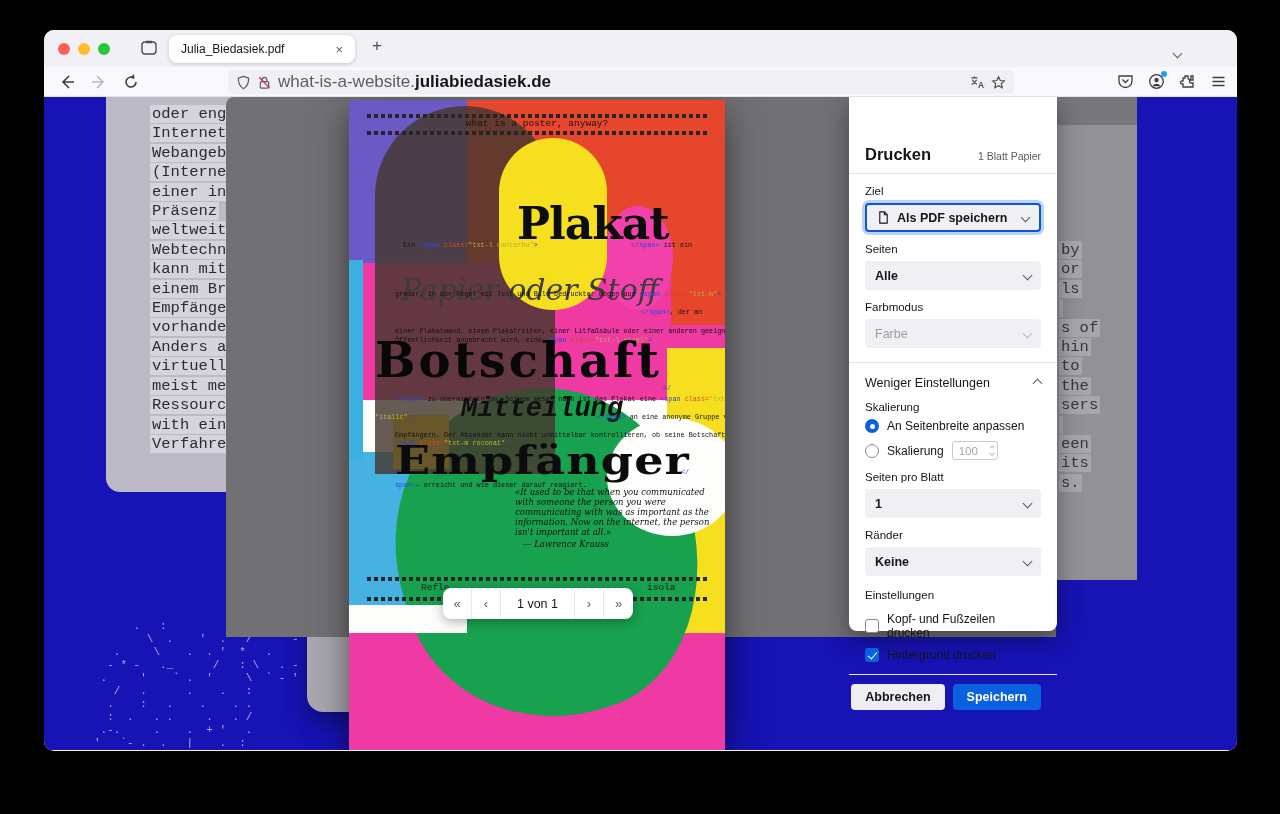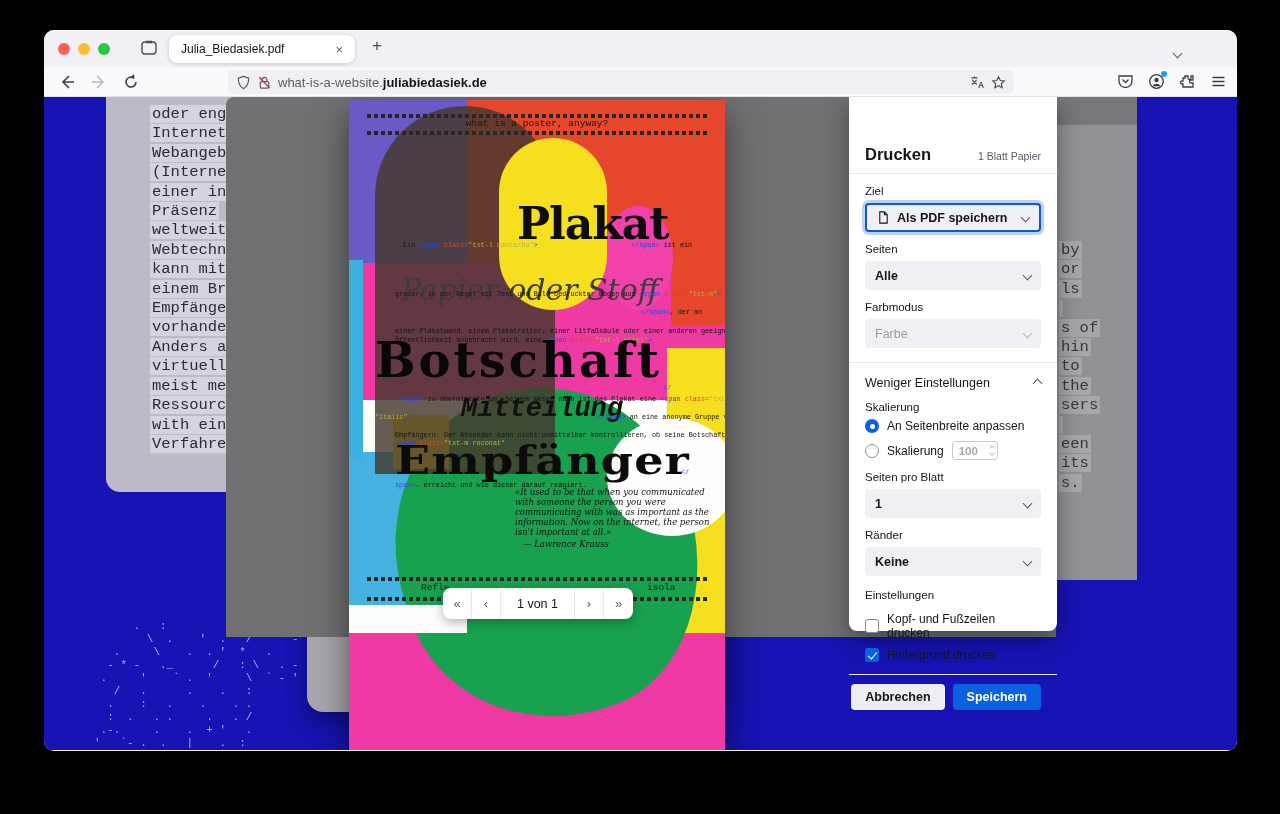--- a/index.html
+++ b/index.html
@@ -26,21 +26,21 @@
 
   .chev { display:inline-block; width:7px; height:7px; border-right:1.6px solid currentColor;
           border-bottom:1.6px solid currentColor; transform:rotate(45deg); }
   .chev.up { transform:rotate(225deg); }
 
   
   .toolbar { position:relative; height:30px; background:#f9f9fb; border-bottom:1px solid #e2e1e6; }
   .nav-ic { position:absolute; top:6px; width:18px; height:18px; color:#3c3c44; }
   .urlbar { position:absolute; left:184px; top:3px; width:786px; height:24px; background:#f0f0f4;
             border-radius:5px; display:flex; align-items:center; padding:0 8px; gap:6px; }
-  .url-text { flex:1; font-size:13px; white-space:nowrap; overflow:hidden; }
+  .url-text { flex:1; font-size:17px; white-space:nowrap; overflow:hidden; }
   .url-gray { color:#5b5b66; } .url-domain { color:#15141a; font-weight:bold; }
   .mini-ic { width:15px; height:15px; color:#4a4a52; flex:0 0 auto; }
   .tb-right { position:absolute; right:10px; top:6px; display:flex; gap:14px; color:#3c3c44; }
   .tb-right .ic { width:17px; height:17px; position:relative; }
   .badge-dot { position:absolute; right:-2px; top:-2px; width:6px; height:6px; border-radius:50%; background:#18a0fb; }
 
   
   .content { position:relative; height:653px; background:#1713b4; overflow:hidden; }
 
   .left-card { position:absolute; left:62px; top:0; width:254px; height:395px;
@@ -128,21 +128,21 @@
   .select.disabled .chev { color:#b9b9c0; }
   .doc-ic { width:13px; height:13px; color:#15141a; }
   .row { display:flex; align-items:center; gap:8px; margin-top:8px; }
   .radio { width:14px; height:14px; border-radius:50%; flex:0 0 auto; position:relative; }
   .radio.sel { background:#0a61df; }
   .radio.sel::after { content:""; position:absolute; left:4.5px; top:4.5px; width:5px; height:5px;
                       border-radius:50%; background:#fff; }
   .radio.unsel { border:1.5px solid #8a8a96; background:#fff; }
   .num-input { width:46px; height:19px; border:1.5px solid #c9c9cf; border-radius:3px; display:flex;
                align-items:center; padding:0 3px 0 6px; font-size:11.5px; color:#a5a5ad; }
-  .num-input .val { flex:1;font-weight:bold; }
+  .num-input .val { flex:1; }
   .stepper { display:flex; flex-direction:column; gap:1px; color:#c0c0c6; }
   .stepper .chev { width:4px; height:4px; border-width:1.2px; }
   .checkbox { width:14px; height:14px; border-radius:3px; flex:0 0 auto; position:relative; }
   .checkbox.unchecked { border:1.5px solid #8a8a96; background:#fff; }
   .checkbox.checked { background:#0a61df; }
   .checkbox.checked::after { content:""; position:absolute; left:4.5px; top:1.5px; width:4px; height:8px;
                              border-right:1.8px solid #fff; border-bottom:1.8px solid #fff; transform:rotate(40deg); }
   .btn-row { display:flex; justify-content:flex-end; gap:8px; margin-top:9px; }
   .btn { height:26px; border-radius:4px; display:flex; align-items:center; justify-content:center;
          font-size:12.5px; font-weight:bold; padding:0 14px; }

